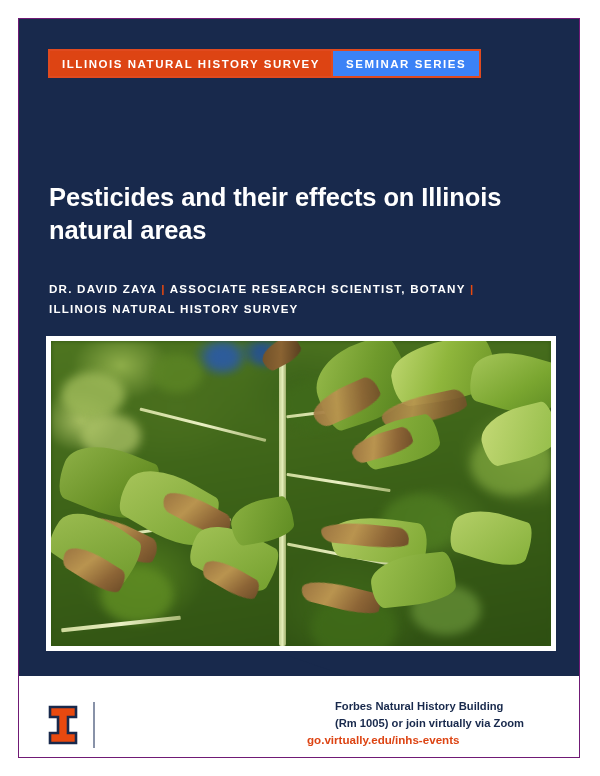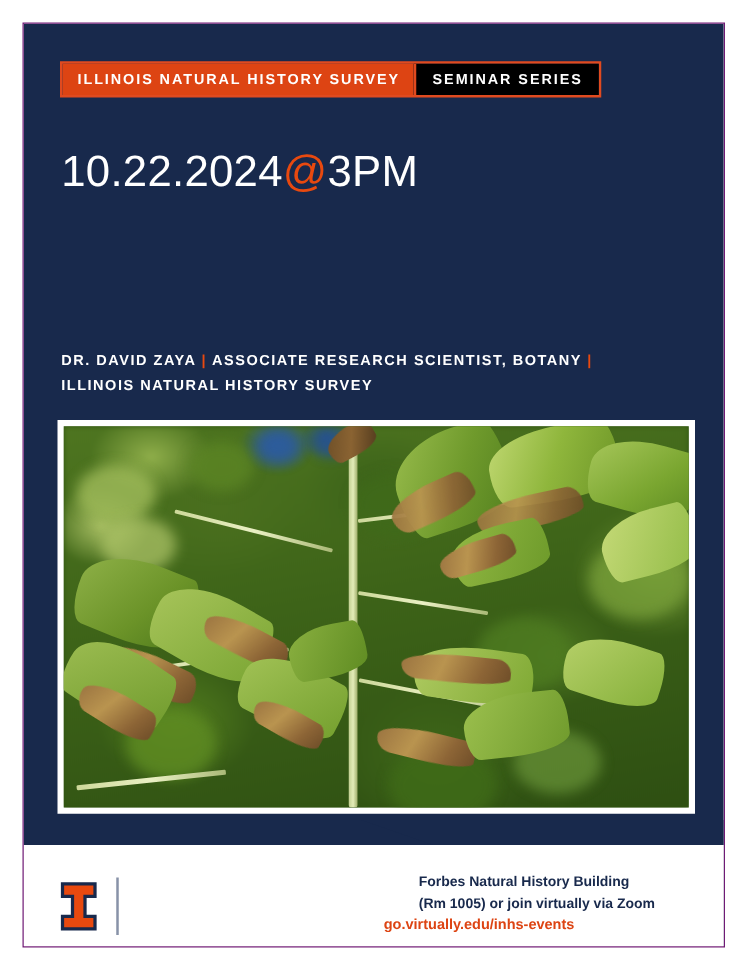--- a/index.html
+++ b/index.html
@@ -37,21 +37,21 @@
   }
   .banner-left{
     background:#DD4413;
     display:flex;align-items:center;
     padding:0 11px 0 12px;
     color:#ffffff;
     font-size:11.5px;font-weight:700;letter-spacing:1.55px;
     white-space:nowrap;
   }
   .banner-right{
-    background:#000000;
+    background:#3b82f6;
     display:flex;align-items:center;
     padding:0 13px 0 13px;
     color:#ffffff;
     font-size:11.5px;font-weight:700;letter-spacing:1.55px;
     white-space:nowrap;
     border-left:2px solid #E04A1F;
   }
   
   .date-line{
     position:absolute;left:30px;top:99px;
@@ -163,22 +163,22 @@
 
 <div class="poster-frame">
 
   <div class="navy-body"></div>
 
   <div class="banner">
     <div class="banner-left">ILLINOIS NATURAL HISTORY SURVEY</div>
     <div class="banner-right">SEMINAR SERIES</div>
   </div>
 
-  <div class="date-line"><span>10.22.2024</span><span class="date-at">@</span><span>3PM</span></div>
-
+
+  <div class="title">Pesticides and their effects on Illinois natural areas</div>
 
   <div class="speaker"><span>DR. DAVID ZAYA</span> <span class="sep">|</span> <span>ASSOCIATE RESEARCH SCIENTIST, BOTANY</span> <span class="sep">|</span><br><span>ILLINOIS NATURAL HISTORY SURVEY</span></div>
 
   <div class="photo-frame">
     <div class="photo" title="Close-up of tree foliage with green leaves showing brown necrotic curled margins from pesticide damage, blurred green canopy and blue sky behind">
       <div class="ph-bg"></div>
 
       <div class="blob" style="left:2%;top:10%;width:64px;height:46px;background:#9cb857;"></div>
       <div class="blob" style="left:20%;top:4%;width:52px;height:40px;background:#5b8424;"></div>
       <div class="blob" style="left:31%;top:1%;width:34px;height:26px;background:#2d5c9c;opacity:.9;"></div>

